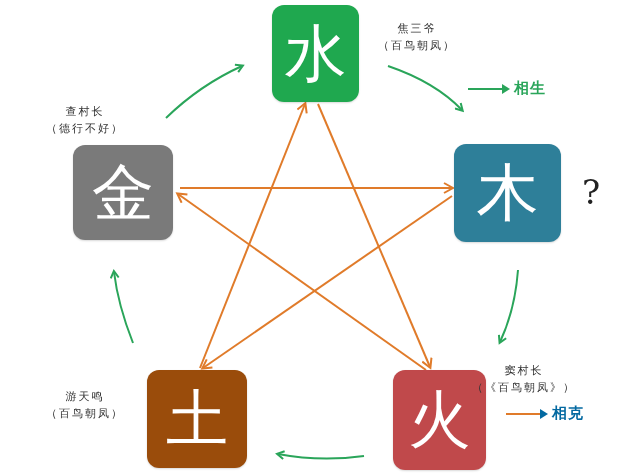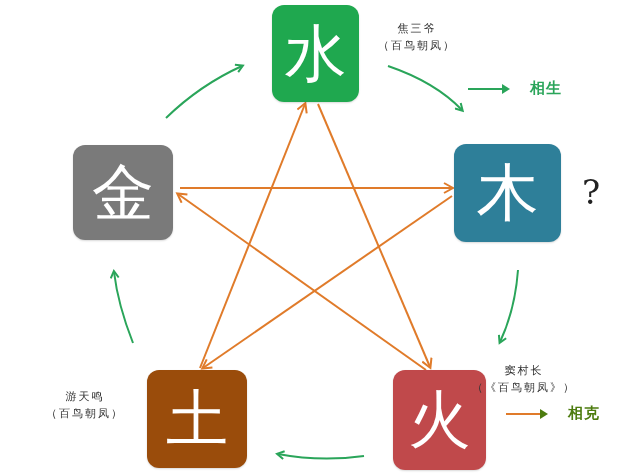--- a/index.html
+++ b/index.html
@@ -13,21 +13,21 @@
     color: #ffffff; font-size: 62px; line-height: 1;
     font-family: "DejaVu Serif", "Liberation Serif", serif;
     box-shadow: 0 1px 2px rgba(0,0,0,0.15);
   }
   .caption {
     position: absolute; text-align: center; color: #333333;
     font-size: 11px; line-height: 17px; letter-spacing: 2px;
     font-family: "DejaVu Serif", "Liberation Serif", serif;
   }
   .legend {
-    position: absolute; display: flex; align-items: center; gap: 16px;
+    position: absolute; display: flex; align-items: center; gap: 0;
     font-size: 15px; font-weight: bold; letter-spacing: 1px;
     font-family: "DejaVu Sans", "Liberation Sans", sans-serif;
   }
   .legend .line { display: inline-block; height: 2px; position: relative; }
   .legend .line::after {
     content: ""; position: absolute; right: -2px; top: -4px;
     border-left: 8px solid currentColor; border-top: 5px solid transparent; border-bottom: 5px solid transparent;
   }
   .question {
     position: absolute; font-size: 34px; color: #222222;
@@ -91,23 +91,27 @@
     <span>土</span>
   </div>
   <div class="caption" style="left:30px; top:388px; width:110px;">
     <div>游天鸣</div>
     <div>（百鸟朝凤）</div>
   </div>
 
   <div class="element-box" style="left:73px; top:145px; width:100px; height:95px; background:#7a7a7a;">
     <span>金</span>
   </div>
+  <div class="caption" style="left:30px; top:103px; width:110px;">
+    <div>查村长</div>
+    <div>（德行不好）</div>
+  </div>
 
   <div class="legend" style="left:468px; top:79px; color:#2aa55a;">
     <span class="line" style="width:40px; background:#2aa55a;"></span>
     <span style="margin-left:6px;">相生</span>
   </div>
-  <div class="legend" style="left:506px; top:404px; color:#4d7c0f;">
+  <div class="legend" style="left:506px; top:404px; color:#0369a1;">
     <span class="line" style="width:40px; background:#e07b2a;"></span>
     <span style="margin-left:6px;">相克</span>
   </div>
 
 </div>
 
 </body></html>

